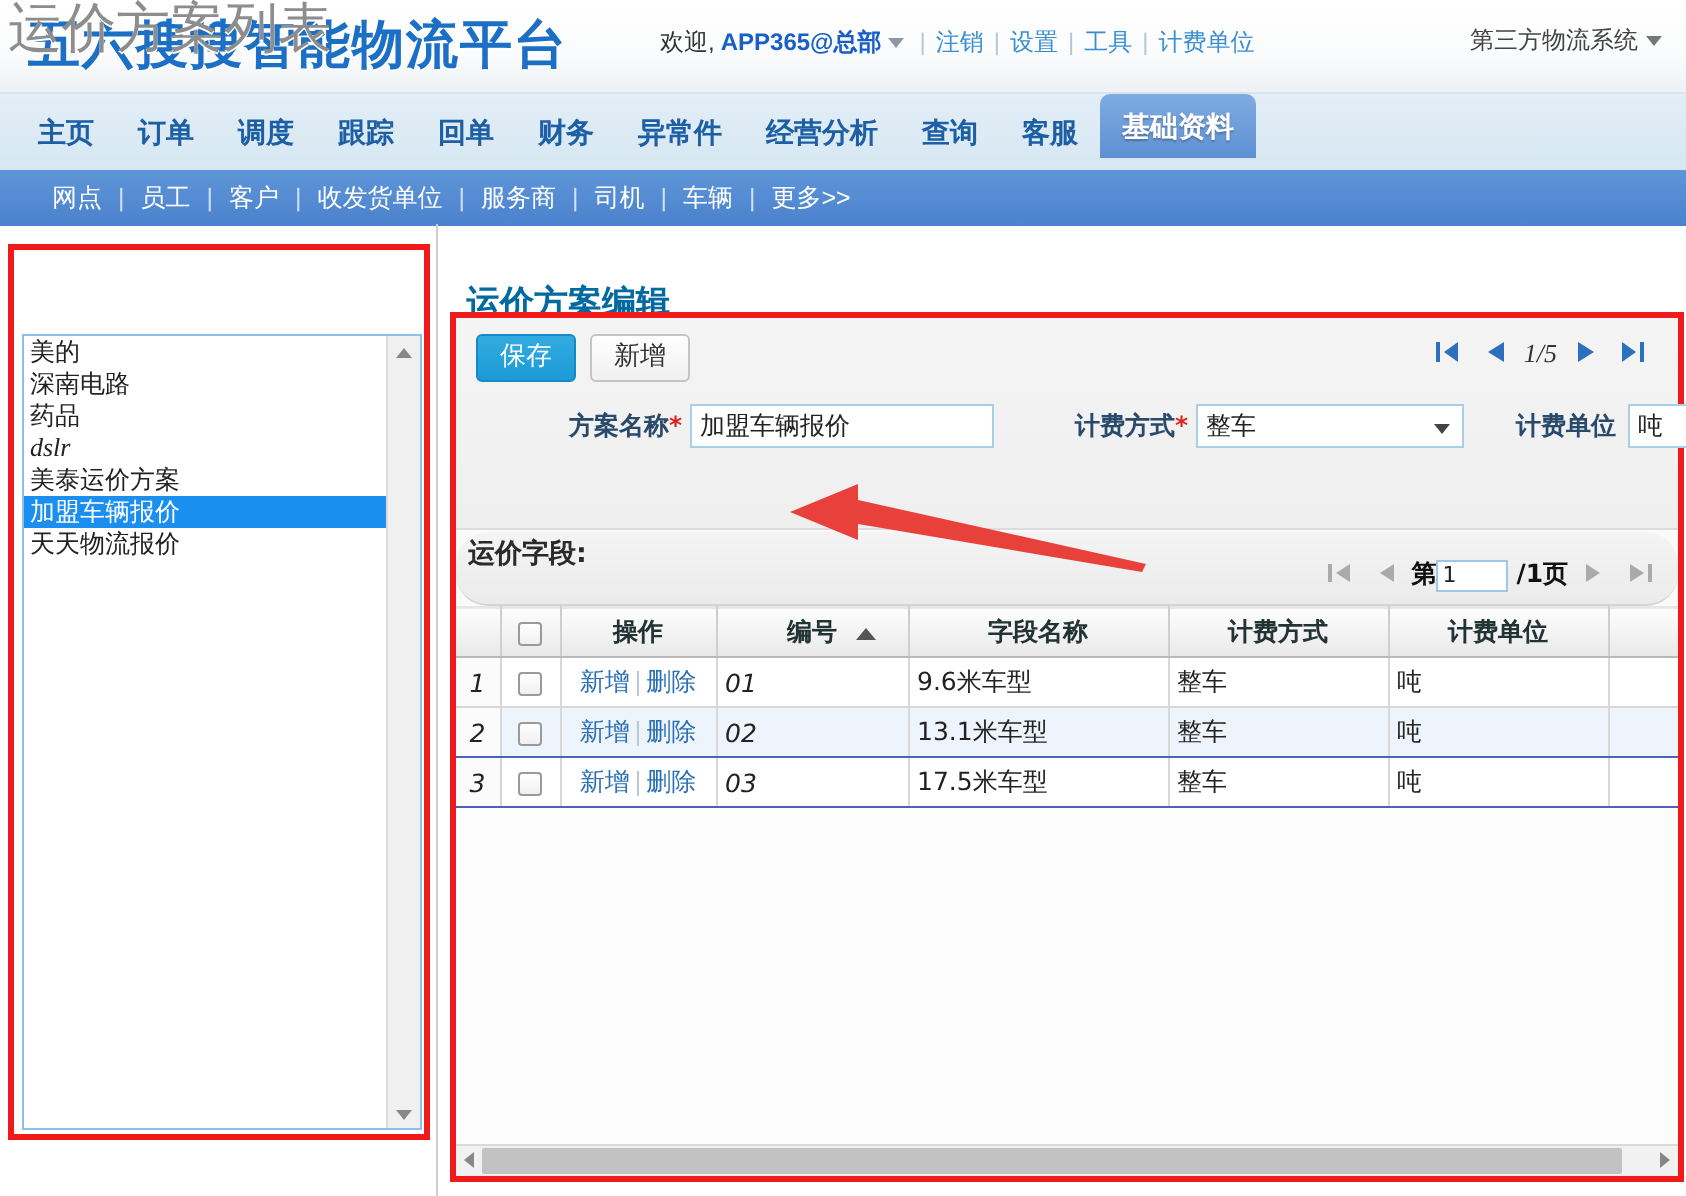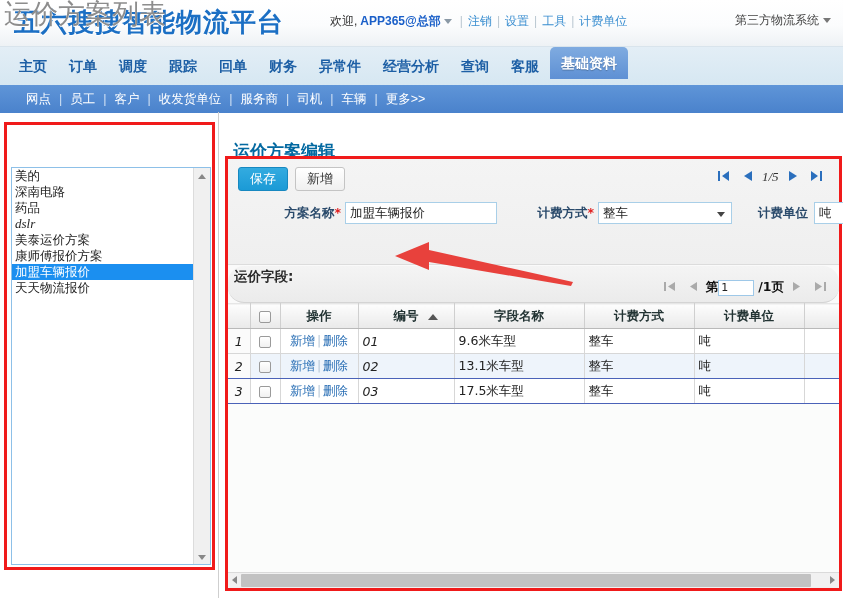--- a/index.html
+++ b/index.html
@@ -278,21 +278,20 @@
 
   <div class="left-title">运价方案列表</div>
   <div class="left-panel">
     <div class="listbox">
       <div class="list-items">
         <div class="list-item">美的</div>
         <div class="list-item">深南电路</div>
         <div class="list-item">药品</div>
         <div class="list-item latin">dslr</div>
         <div class="list-item">美泰运价方案</div>
-        <div class="list-item">康师傅报价方案</div>
         <div class="list-item selected">加盟车辆报价</div>
         <div class="list-item">天天物流报价</div>
       </div>
       <div class="lb-scroll">
         <div class="lb-arrow-up">
             <i class="tri up"></i>
           </div>
         <div class="lb-arrow-dn">
             <i class="tri dn"></i>
           </div>

